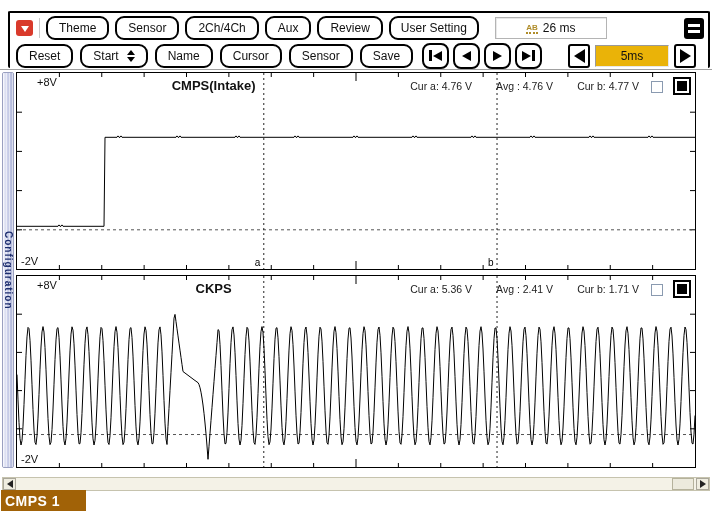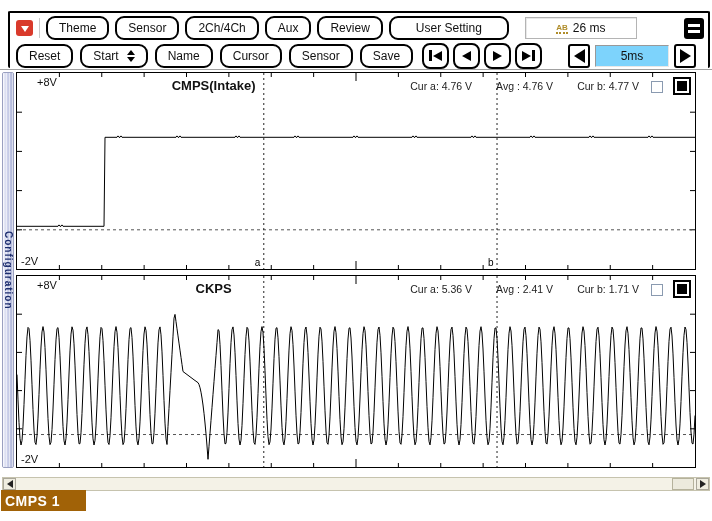--- a/index.html
+++ b/index.html
@@ -18,21 +18,21 @@
   .app-icon { width:17px; height:16px; background:#d93a2b; border-radius:3px;
               display:flex; align-items:center; justify-content:center; flex:0 0 auto; }
   .app-icon .tri-down { width:0; height:0; border:4px solid transparent; border-bottom:none;
               border-top:6px solid #fff; margin-top:1px; }
   .vdiv { width:1px; height:20px; background:#c9c9c9; }
   .app-title { color:#1c2d6e; font-size:15px; font-weight:bold; letter-spacing:.2px; margin-right:4px; white-space:nowrap; }
 
   .btn { background:#fff; border:2px solid #000; border-radius:9px; font-size:12px; color:#111;
          height:24px; padding:0 11px; display:inline-flex; align-items:center; justify-content:center;
          white-space:nowrap; cursor:pointer; font-family:inherit; }
-  .btn.small-gap { padding:0 25px;border-radius:9px; }
+  .btn.small-gap { padding:0 10px;border-radius:9px; }
 
   .time-box { margin-left:10px; width:112px; height:22px; border:1px solid #b4b4b4;
               box-shadow:inset 1px 1px 0 #e9e9e9; display:flex; align-items:center;
               justify-content:center; gap:5px; font-size:12px; color:#111; background:#fff; }
   .ab-icon { font-size:8px; font-weight:bold; color:#b08d2a; border-bottom:2px dotted #b08d2a;
              line-height:9px; letter-spacing:0; }
 
   .menu-btn { margin-left:auto; width:20px; height:21px; background:#000; border-radius:3px;
               display:flex; flex-direction:column; align-items:center; justify-content:center; gap:3px; cursor:pointer; }
   .menu-btn .mbar { width:12px; height:3px; background:#fff; }
@@ -47,21 +47,21 @@
   .tri-l { width:0;height:0;border:5px solid transparent;border-left:none;border-right:9px solid #000; }
   .tri-r { width:0;height:0;border:5px solid transparent;border-right:none;border-left:9px solid #000; }
   .pbar  { width:3px; height:11px; background:#000; }
 
   .tbgroup { margin-left:auto; display:flex; align-items:center; gap:5px; }
   .tb-btn { width:22px; height:24px; border:2px solid #000; border-radius:3px; background:#fff;
             display:flex; align-items:center; justify-content:center; cursor:pointer; }
   .tb-btn .tri-l { border-right-width:11px; border-top-width:7px; border-bottom-width:7px; }
   .tb-btn .tri-r { border-left-width:11px; border-top-width:7px; border-bottom-width:7px; }
   .tb-box { width:74px; height:22px; border:1px solid #999; border-right-color:#e8e8e8; border-bottom-color:#e8e8e8;
-            background:#7dd3fc; display:flex; align-items:center; justify-content:center; font-size:12px; color:#111; }
+            background:#eab308; display:flex; align-items:center; justify-content:center; font-size:12px; color:#111; }
 
   
   .main { position:absolute; left:0; top:72px; width:712px; height:398px; }
   .side { position:absolute; left:2px; top:0; width:12px; height:396px;
           border:1px solid #9aa0c0; border-radius:2px;
           background:linear-gradient(90deg,#f0f1fa 0%,#ccd1ea 45%,#aeb5d8 100%);
           display:flex; align-items:center; justify-content:center; cursor:pointer; }
   .side::before { content:""; position:absolute; inset:0;
           background:repeating-linear-gradient(90deg, rgba(255,255,255,.55) 0 1px, transparent 1px 3px); }
   .side-label { writing-mode:vertical-rl; font-size:10px; font-weight:bold; color:#1c2d6e;

